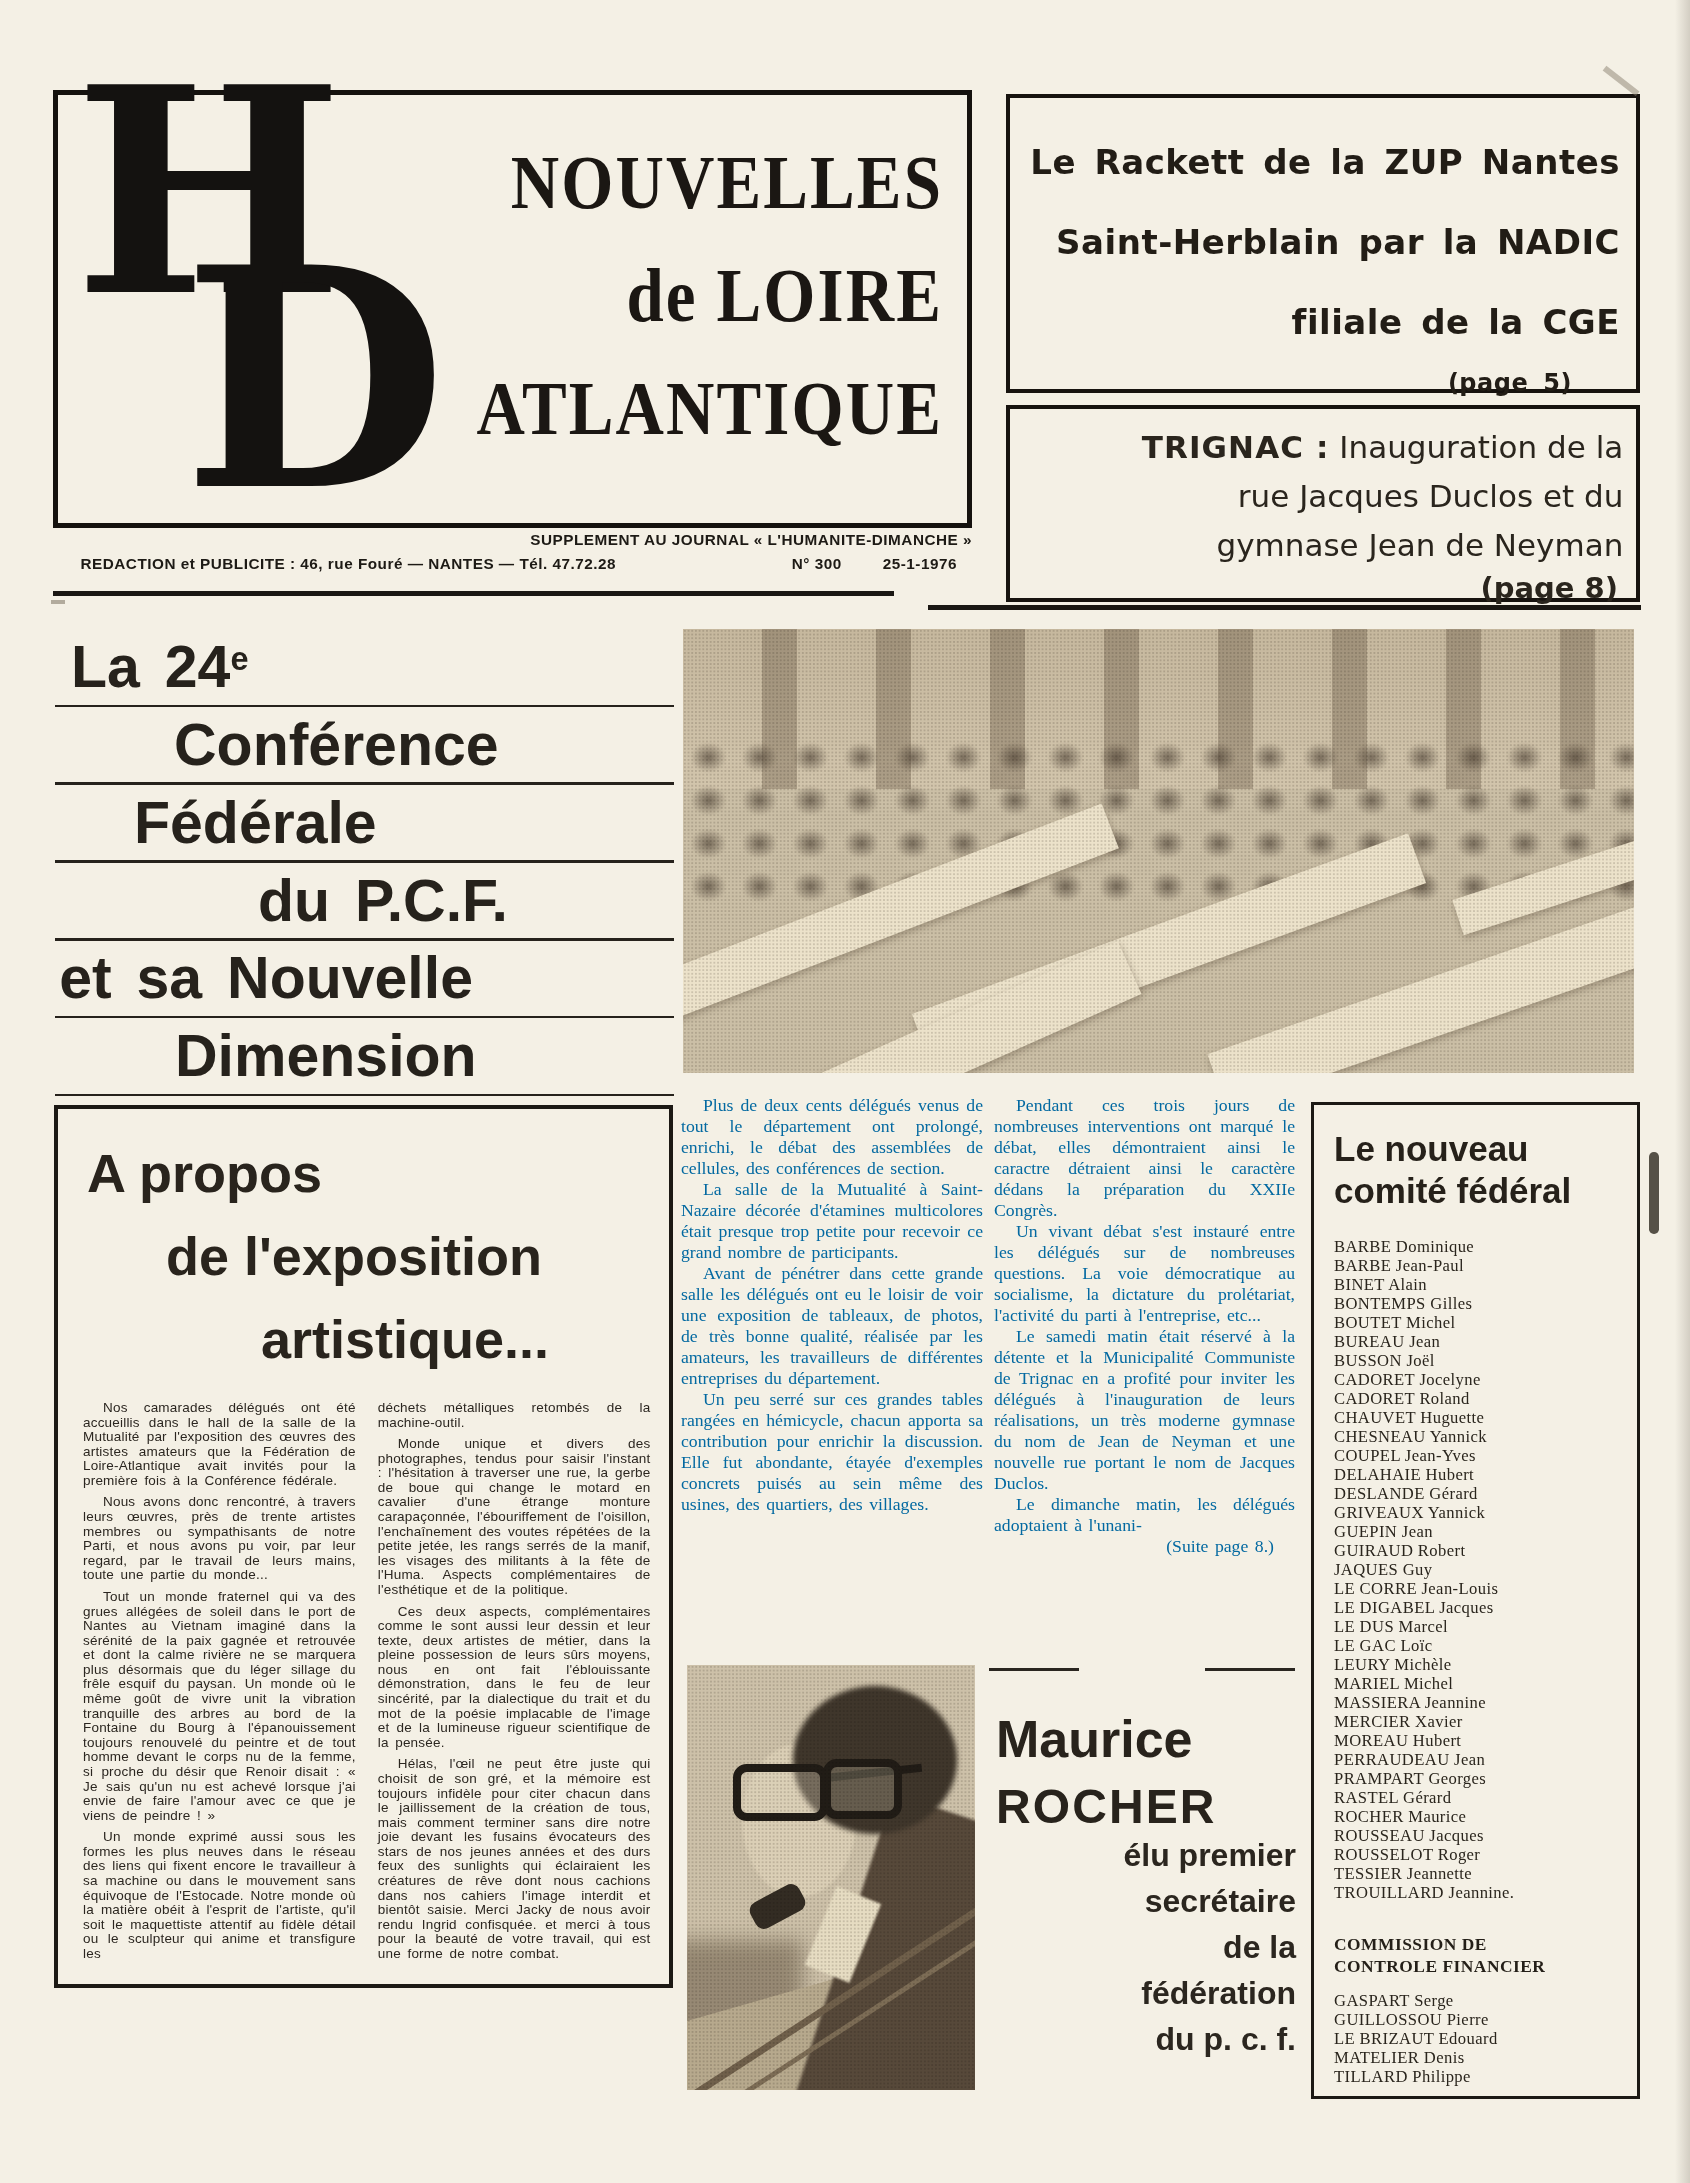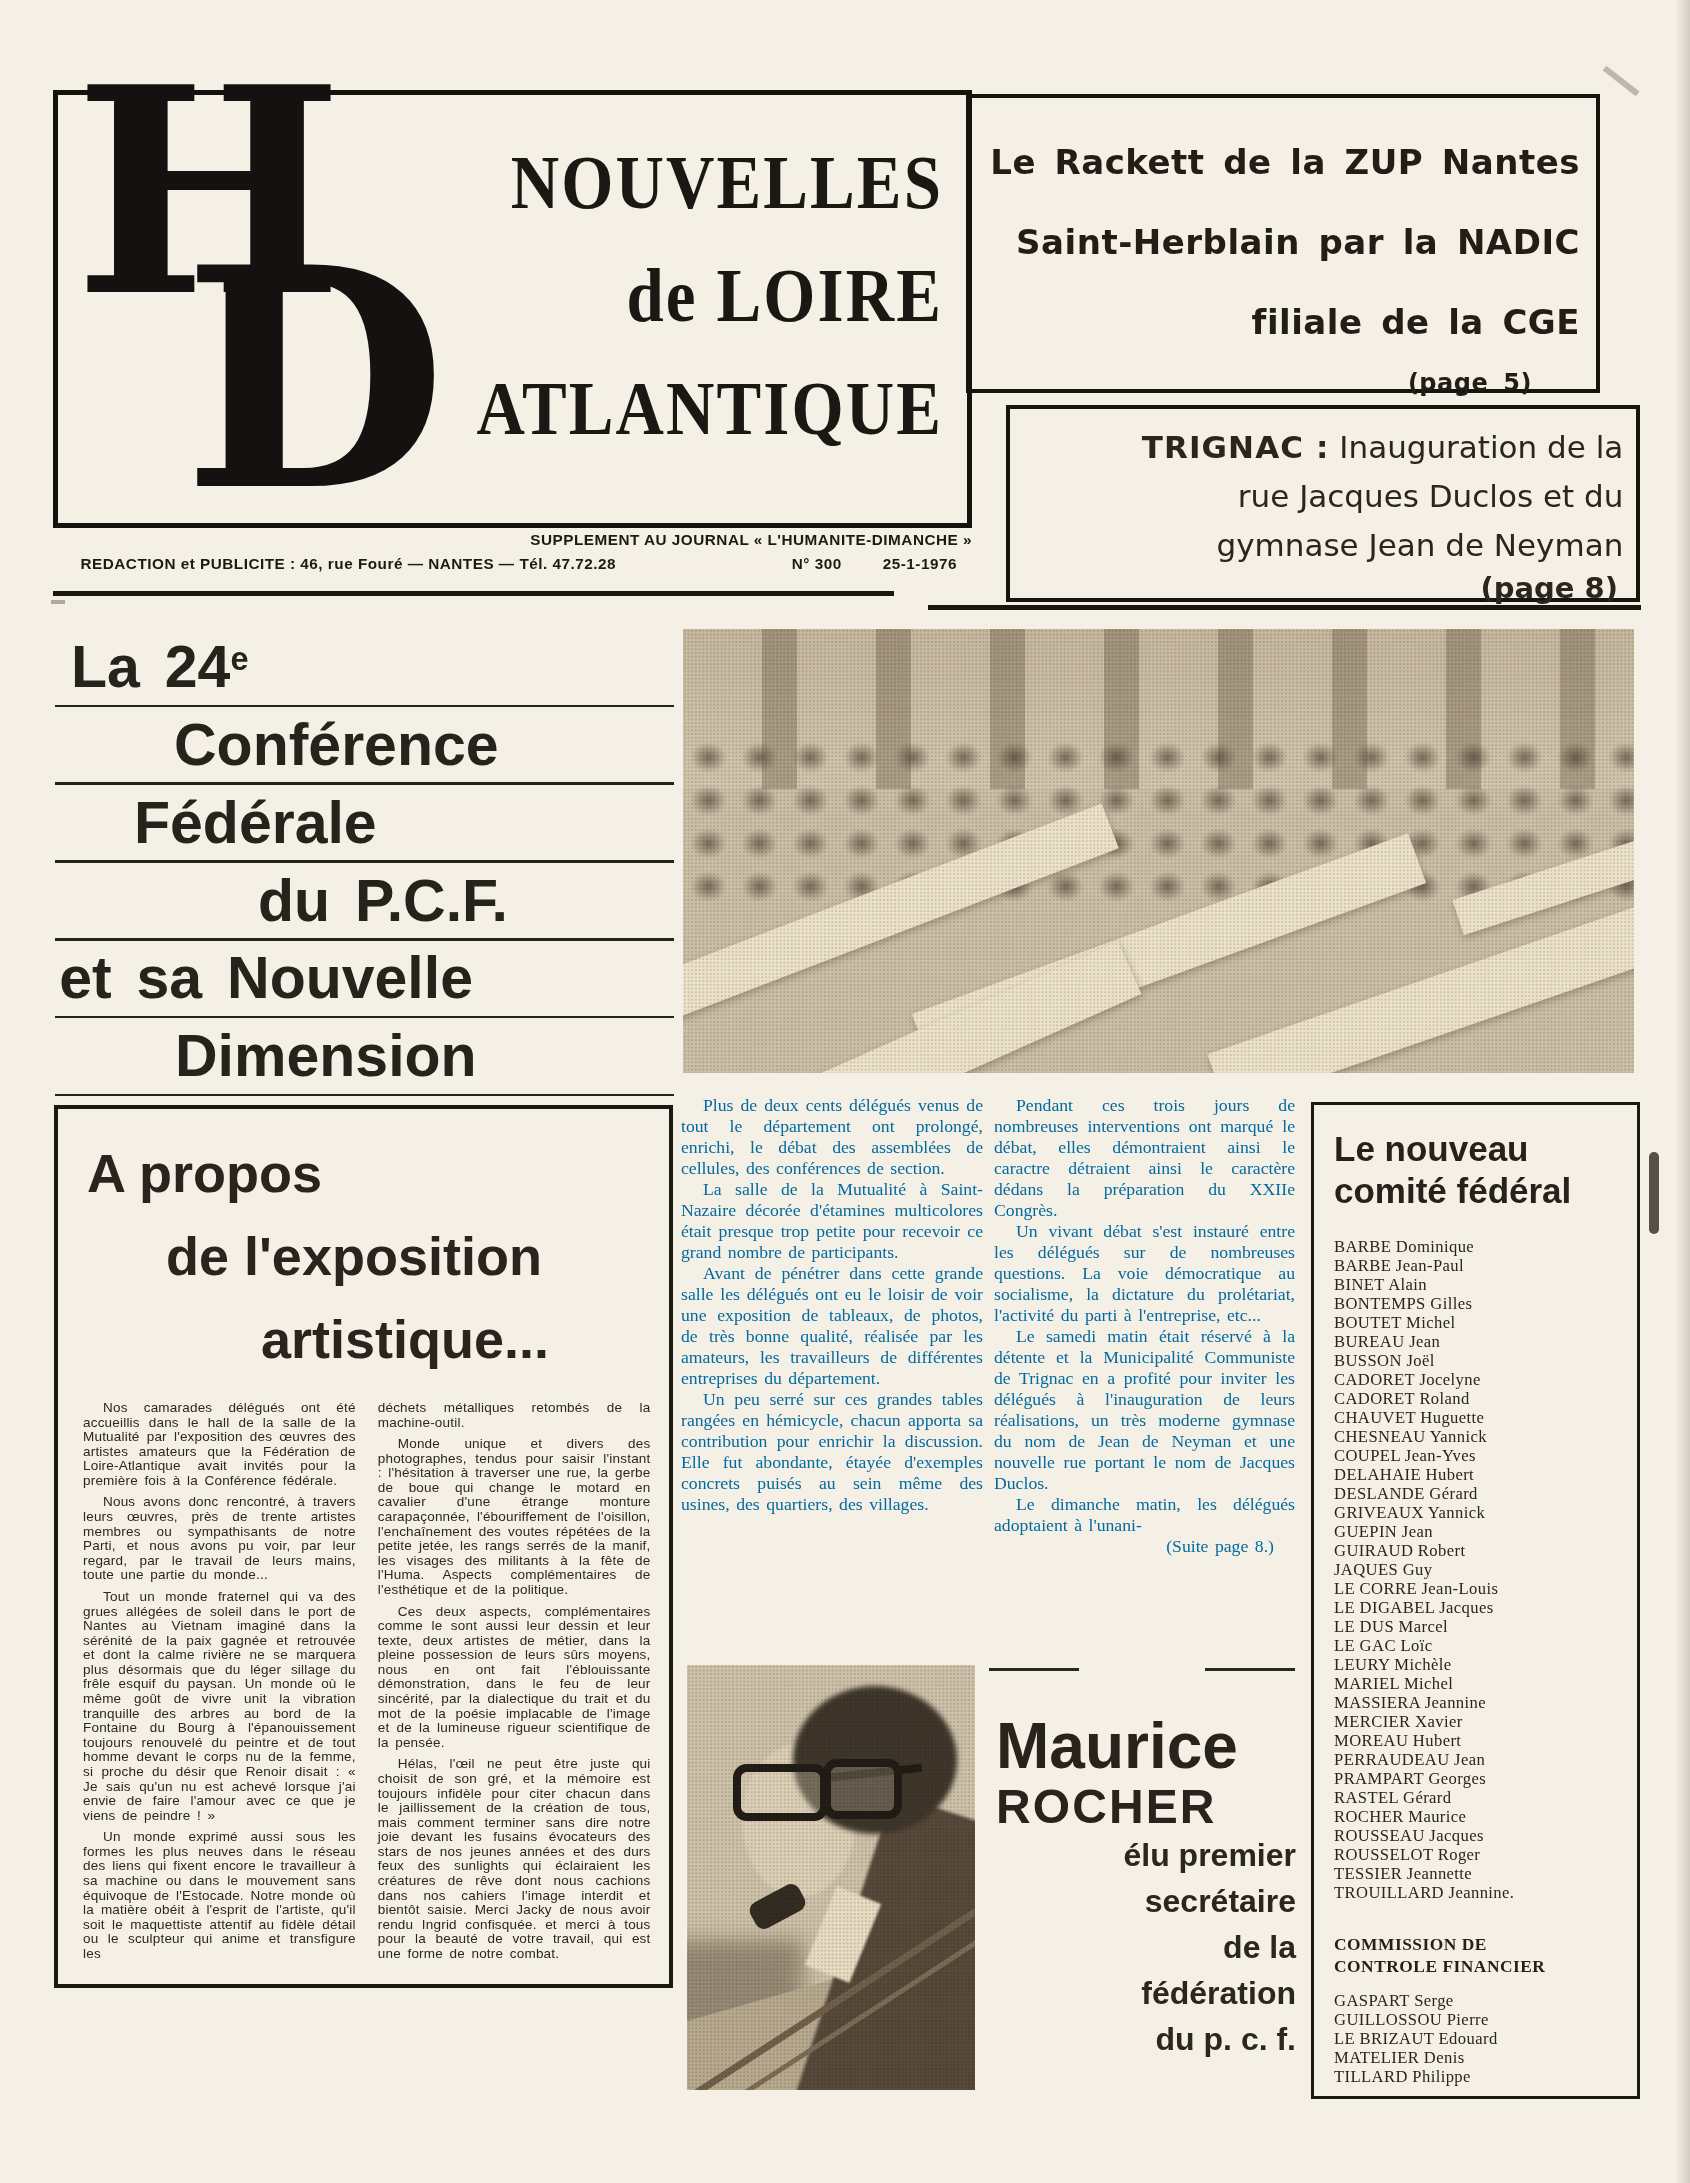--- a/index.html
+++ b/index.html
@@ -23,21 +23,21 @@
   .masthead-sub{position:absolute;left:53px;top:531px;width:919px;font-weight:700;
         font-size:15.3px;letter-spacing:0.5px;color:#1d1a15;}
   .masthead-sub .sub1{text-align:right;padding-left:63px;}
   .masthead-sub .sub2{display:flex;margin-top:5.8px;padding:0 15px 0 27.5px;align-items:baseline;}
   .masthead-sub .sub2 .spacer{flex:1;}
   .masthead-sub .issue{margin-right:41px;}
   .rule-left{position:absolute;left:53px;top:591px;width:841px;height:5.3px;background:#1a1713;}
   .rule-right{position:absolute;left:928px;top:605px;width:713px;height:5.3px;background:#1a1713;}
 
   
-  .teaser1{position:absolute;left:966px;top:94px;width:634px;height:299px;
+  .teaser1{position:absolute;left:1006px;top:94px;width:634px;height:299px;
         border:4.8px solid #17130f;box-sizing:border-box;text-align:right;
         padding:24px 16px 0 10.6px;font-family:"DejaVu Sans",sans-serif;font-weight:700;
         font-size:34px;line-height:80px;letter-spacing:0.5px;word-spacing:6.3px;color:#221d16;}
   .teaser1 .pagenote{font-size:24px;line-height:32px;margin-top:5.3px;padding-right:48px;}
   .teaser2{position:absolute;left:1006px;top:405px;width:634px;height:197px;
         border:4.8px solid #17130f;box-sizing:border-box;text-align:right;
         padding:13.7px 12.7px 0 10.6px;font-family:"DejaVu Sans",sans-serif;
         font-size:31px;line-height:49px;color:#2a251d;}
   .teaser2 .trignac{font-weight:700;letter-spacing:1.1px;}
   .teaser2 .pagenote{font-weight:700;font-size:29px;line-height:30px;margin-top:3.2px;padding-right:5.3px;}
@@ -85,21 +85,21 @@
   .news-col{position:absolute;top:1095px;width:302px;font-family:"Liberation Serif",serif;
         font-size:17.7px;line-height:21px;text-align:justify;word-spacing:2.1px;color:#0369a1;}
   .news-col p{margin:0;text-indent:22px;}
   .col-center{left:681px;}
   .col-debate{left:994px;width:301px;}
   .suite-note{margin-top:8.5px;text-align:right;padding-right:21px;text-indent:0!important;}
 
   
   .div-seg{position:absolute;top:1668px;height:3.2px;background:#2a2620;width:90px;}
   .seg1{left:989px;} .seg2{left:1205px;}
-  .rocher-first{position:absolute;left:996px;top:1709px;font-size:64px;font-weight:700;color:#28231c;}
+  .rocher-first{position:absolute;left:996px;top:1709px;font-size:52px;font-weight:700;color:#28231c;}
   .rocher-last{position:absolute;left:996px;top:1779px;font-size:48px;font-weight:700;letter-spacing:2.1px;color:#28231c;}
   .rocher-sub{position:absolute;left:1043px;top:1832px;width:253px;text-align:right;
         font-size:32px;line-height:46px;font-weight:700;color:#2b261f;}
 
   .rocher-photo{left:687px;top:1665px;width:288px;height:425px;background:#cdc1a9;}
   .rp-shape{position:absolute;}
   .rp-hair{left:106px;top:21px;width:164px;height:148px;border-radius:50%;background:#3f362b;filter:blur(2.6px);}
   .rp-face{left:55px;top:79px;width:114px;height:153px;border-radius:50%;background:#dbcfb6;filter:blur(1.6px);}
   .rp-lens1{left:46px;top:99px;width:79px;height:41px;border:8px solid #211c16;border-radius:13.7px;background:rgba(220,210,185,.35);}
   .rp-lens2{left:136px;top:94px;width:63px;height:44px;border:8px solid #211c16;border-radius:13.7px;background:rgba(220,210,185,.25);}

